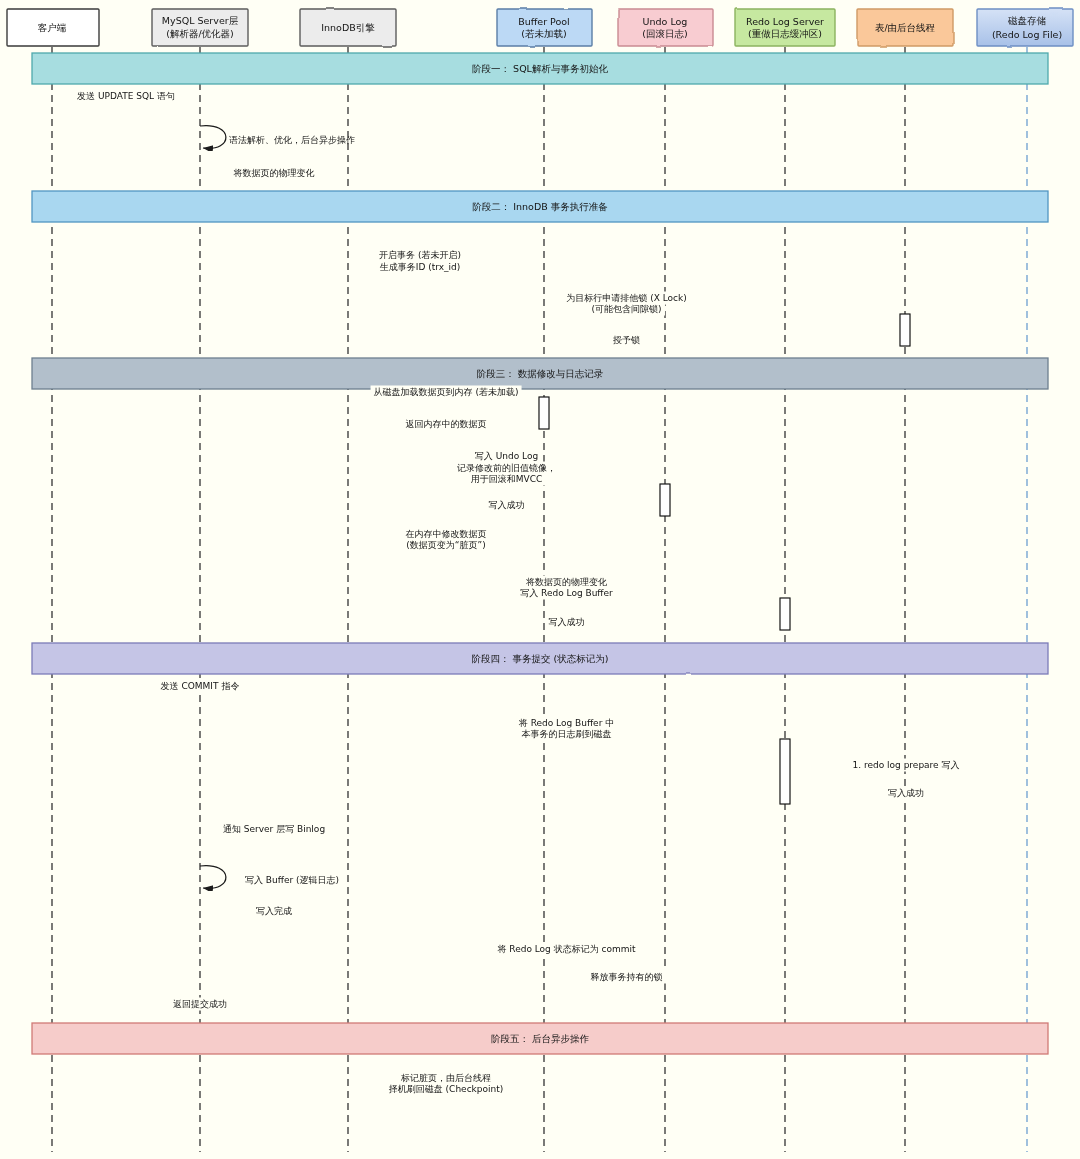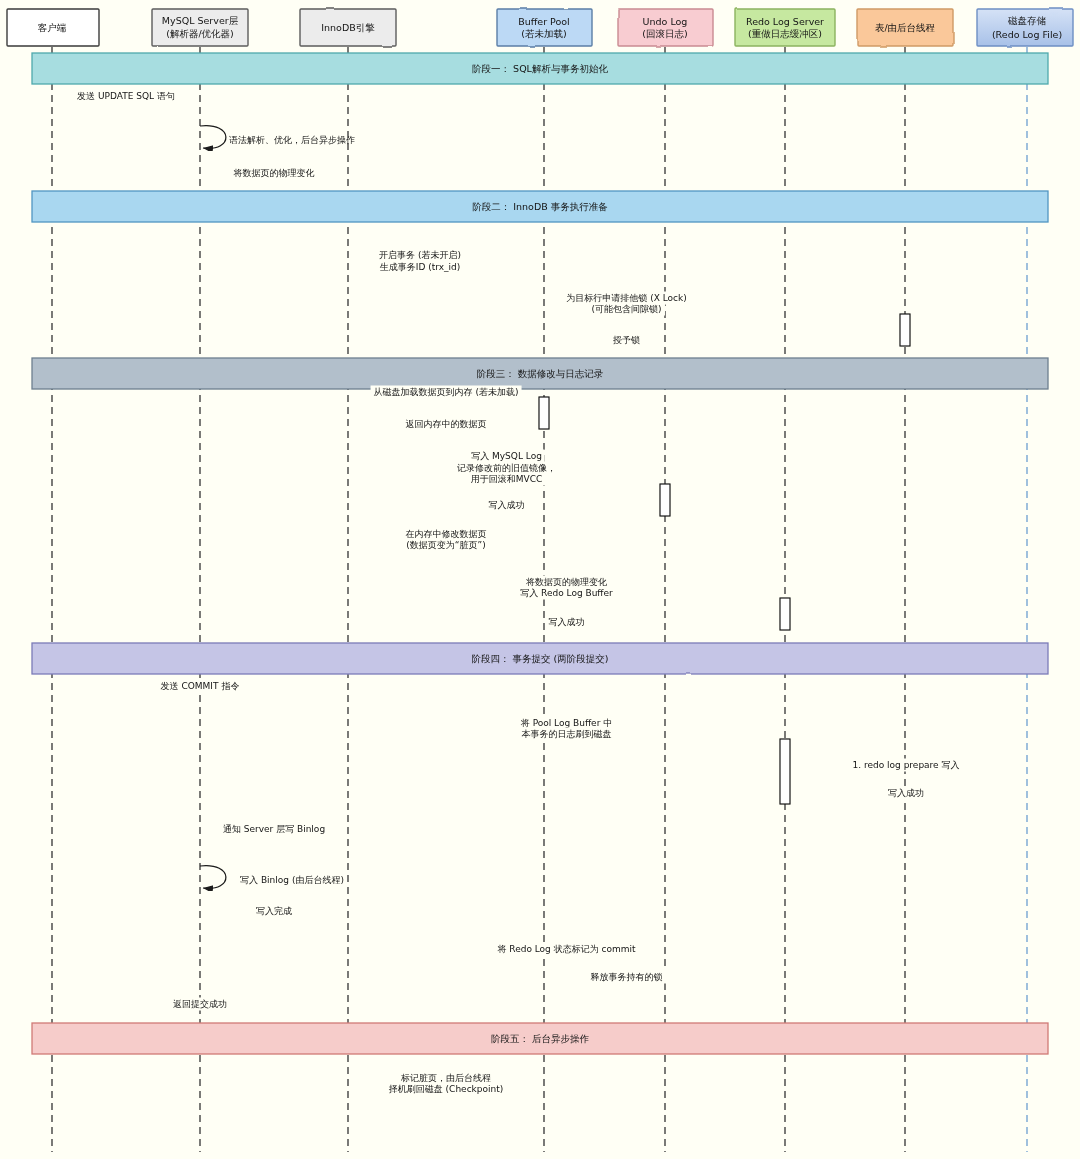--- a/index.html
+++ b/index.html
@@ -143,48 +143,48 @@
         <rect x="735" y="9" width="100" height="37" fill="#c6e8a0" stroke="#8cb35f" class="actor-box-rect" rx="1" filter="url(#rough)"></rect>
         <rect x="857" y="9" width="96" height="37" fill="#fac89a" stroke="#cf9a65" class="actor-box-rect" rx="1" filter="url(#rough)"></rect>
         <rect x="977" y="9" width="96" height="37" fill="url(#diskGrad)" stroke="#6d8fc4" class="actor-box-rect" rx="1" filter="url(#rough)"></rect>
       </g>
   </svg>
 
   <div id="labels-layer" style="position:absolute;left:0;top:0;width:1080px;height:1159px;">
       <div style="position: absolute; white-space: nowrap; transform: translate(-50%, -50%); left: 540px; top: 69px; font-size: 9.5px; color: rgb(20, 20, 20); font-family: &quot;DejaVu Sans&quot;, &quot;Liberation Sans&quot;, sans-serif;">阶段一： SQL解析与事务初始化</div>
       <div style="position: absolute; white-space: nowrap; transform: translate(-50%, -50%); left: 540px; top: 207px; font-size: 9.5px; color: rgb(20, 20, 20); font-family: &quot;DejaVu Sans&quot;, &quot;Liberation Sans&quot;, sans-serif;">阶段二： InnoDB 事务执行准备</div>
       <div style="position: absolute; white-space: nowrap; transform: translate(-50%, -50%); left: 540px; top: 374px; font-size: 9.5px; color: rgb(20, 20, 20); font-family: &quot;DejaVu Sans&quot;, &quot;Liberation Sans&quot;, sans-serif;">阶段三： 数据修改与日志记录</div>
-      <div style="position: absolute; white-space: nowrap; transform: translate(-50%, -50%); left: 540px; top: 659px; font-size: 9.5px; color: rgb(20, 20, 20); font-family: &quot;DejaVu Sans&quot;, &quot;Liberation Sans&quot;, sans-serif;">阶段四： 事务提交 (两阶段提交)</div>
+      <div style="position: absolute; white-space: nowrap; transform: translate(-50%, -50%); left: 540px; top: 659px; font-size: 9.5px; color: rgb(20, 20, 20); font-family: &quot;DejaVu Sans&quot;, &quot;Liberation Sans&quot;, sans-serif;">阶段四： 事务提交 (状态标记为)</div>
       <div style="position: absolute; white-space: nowrap; transform: translate(-50%, -50%); left: 540px; top: 1039px; font-size: 9.5px; color: rgb(20, 20, 20); font-family: &quot;DejaVu Sans&quot;, &quot;Liberation Sans&quot;, sans-serif;">阶段五： 后台异步操作</div>
       <div style="position: absolute; white-space: nowrap; transform: translate(-50%, -50%); left: 126px; top: 96px; font-size: 9px; color: rgb(20, 20, 20); font-family: &quot;DejaVu Sans&quot;, &quot;Liberation Sans&quot;, sans-serif; background: rgb(255, 255, 245); padding: 0px 3px;">发送 UPDATE SQL 语句</div>
       <div style="position: absolute; white-space: nowrap; transform: translate(-50%, -50%); left: 292px; top: 140px; font-size: 9px; color: rgb(20, 20, 20); font-family: &quot;DejaVu Sans&quot;, &quot;Liberation Sans&quot;, sans-serif;">语法解析、优化，后台异步操作</div>
       <div style="position: absolute; white-space: nowrap; transform: translate(-50%, -50%); left: 274px; top: 173px; font-size: 9px; color: rgb(20, 20, 20); font-family: &quot;DejaVu Sans&quot;, &quot;Liberation Sans&quot;, sans-serif; background: rgb(255, 255, 245); padding: 0px 3px;">将数据页的物理变化</div>
       <div style="position: absolute; white-space: nowrap; transform: translate(-50%, -50%); left: 420px; top: 255px; font-size: 9px; color: rgb(20, 20, 20); font-family: &quot;DejaVu Sans&quot;, &quot;Liberation Sans&quot;, sans-serif;">开启事务 (若未开启)</div>
       <div style="position: absolute; white-space: nowrap; transform: translate(-50%, -50%); left: 420px; top: 267px; font-size: 9px; color: rgb(20, 20, 20); font-family: &quot;DejaVu Sans&quot;, &quot;Liberation Sans&quot;, sans-serif;">生成事务ID (trx_id)</div>
       <div style="position: absolute; white-space: nowrap; transform: translate(-50%, -50%); left: 626.5px; top: 297.5px; font-size: 9px; color: rgb(20, 20, 20); font-family: &quot;DejaVu Sans&quot;, &quot;Liberation Sans&quot;, sans-serif; background: rgb(255, 255, 245); padding: 0px 3px;">为目标行申请排他锁 (X Lock)</div>
       <div style="position: absolute; white-space: nowrap; transform: translate(-50%, -50%); left: 626.5px; top: 309px; font-size: 9px; color: rgb(20, 20, 20); font-family: &quot;DejaVu Sans&quot;, &quot;Liberation Sans&quot;, sans-serif; background: rgb(255, 255, 245); padding: 0px 3px;">(可能包含间隙锁)</div>
       <div style="position: absolute; white-space: nowrap; transform: translate(-50%, -50%); left: 626.5px; top: 340px; font-size: 9px; color: rgb(20, 20, 20); font-family: &quot;DejaVu Sans&quot;, &quot;Liberation Sans&quot;, sans-serif; background: rgb(255, 255, 245); padding: 0px 3px;">授予锁</div>
       <div style="position: absolute; white-space: nowrap; transform: translate(-50%, -50%); left: 446px; top: 392px; font-size: 9px; color: rgb(20, 20, 20); font-family: &quot;DejaVu Sans&quot;, &quot;Liberation Sans&quot;, sans-serif; background: rgb(255, 255, 245); padding: 0px 3px;">从磁盘加载数据页到内存 (若未加载)</div>
       <div style="position: absolute; white-space: nowrap; transform: translate(-50%, -50%); left: 446px; top: 424px; font-size: 9px; color: rgb(20, 20, 20); font-family: &quot;DejaVu Sans&quot;, &quot;Liberation Sans&quot;, sans-serif; background: rgb(255, 255, 245); padding: 0px 3px;">返回内存中的数据页</div>
-      <div style="position: absolute; white-space: nowrap; transform: translate(-50%, -50%); left: 506.5px; top: 456px; font-size: 9px; color: rgb(20, 20, 20); font-family: &quot;DejaVu Sans&quot;, &quot;Liberation Sans&quot;, sans-serif; background: rgb(255, 255, 245); padding: 0px 3px;">写入 MySQL Log</div>
+      <div style="position: absolute; white-space: nowrap; transform: translate(-50%, -50%); left: 506.5px; top: 456px; font-size: 9px; color: rgb(20, 20, 20); font-family: &quot;DejaVu Sans&quot;, &quot;Liberation Sans&quot;, sans-serif; background: rgb(255, 255, 245); padding: 0px 3px;">写入 Undo Log</div>
       <div style="position: absolute; white-space: nowrap; transform: translate(-50%, -50%); left: 506.5px; top: 467.5px; font-size: 9px; color: rgb(20, 20, 20); font-family: &quot;DejaVu Sans&quot;, &quot;Liberation Sans&quot;, sans-serif; background: rgb(255, 255, 245); padding: 0px 3px;">记录修改前的旧值镜像，</div>
       <div style="position: absolute; white-space: nowrap; transform: translate(-50%, -50%); left: 506.5px; top: 479px; font-size: 9px; color: rgb(20, 20, 20); font-family: &quot;DejaVu Sans&quot;, &quot;Liberation Sans&quot;, sans-serif; background: rgb(255, 255, 245); padding: 0px 3px;">用于回滚和MVCC</div>
       <div style="position: absolute; white-space: nowrap; transform: translate(-50%, -50%); left: 506.5px; top: 505px; font-size: 9px; color: rgb(20, 20, 20); font-family: &quot;DejaVu Sans&quot;, &quot;Liberation Sans&quot;, sans-serif; background: rgb(255, 255, 245); padding: 0px 3px;">写入成功</div>
       <div style="position: absolute; white-space: nowrap; transform: translate(-50%, -50%); left: 446px; top: 533.5px; font-size: 9px; color: rgb(20, 20, 20); font-family: &quot;DejaVu Sans&quot;, &quot;Liberation Sans&quot;, sans-serif; background: rgb(255, 255, 245); padding: 0px 3px;">在内存中修改数据页</div>
       <div style="position: absolute; white-space: nowrap; transform: translate(-50%, -50%); left: 446px; top: 545px; font-size: 9px; color: rgb(20, 20, 20); font-family: &quot;DejaVu Sans&quot;, &quot;Liberation Sans&quot;, sans-serif; background: rgb(255, 255, 245); padding: 0px 3px;">(数据页变为“脏页”)</div>
       <div style="position: absolute; white-space: nowrap; transform: translate(-50%, -50%); left: 566.5px; top: 581.5px; font-size: 9px; color: rgb(20, 20, 20); font-family: &quot;DejaVu Sans&quot;, &quot;Liberation Sans&quot;, sans-serif; background: rgb(255, 255, 245); padding: 0px 3px;">将数据页的物理变化</div>
       <div style="position: absolute; white-space: nowrap; transform: translate(-50%, -50%); left: 566.5px; top: 593px; font-size: 9px; color: rgb(20, 20, 20); font-family: &quot;DejaVu Sans&quot;, &quot;Liberation Sans&quot;, sans-serif; background: rgb(255, 255, 245); padding: 0px 3px;">写入 Redo Log Buffer</div>
       <div style="position: absolute; white-space: nowrap; transform: translate(-50%, -50%); left: 566.5px; top: 622px; font-size: 9px; color: rgb(20, 20, 20); font-family: &quot;DejaVu Sans&quot;, &quot;Liberation Sans&quot;, sans-serif; background: rgb(255, 255, 245); padding: 0px 3px;">写入成功</div>
       <div style="position: absolute; white-space: nowrap; transform: translate(-50%, -50%); left: 200px; top: 686px; font-size: 9px; color: rgb(20, 20, 20); font-family: &quot;DejaVu Sans&quot;, &quot;Liberation Sans&quot;, sans-serif; background: rgb(255, 255, 245); padding: 0px 3px;">发送 COMMIT 指令</div>
-      <div style="position: absolute; white-space: nowrap; transform: translate(-50%, -50%); left: 566.5px; top: 722.5px; font-size: 9px; color: rgb(20, 20, 20); font-family: &quot;DejaVu Sans&quot;, &quot;Liberation Sans&quot;, sans-serif; background: rgb(255, 255, 245); padding: 0px 3px;">将 Pool Log Buffer 中</div>
+      <div style="position: absolute; white-space: nowrap; transform: translate(-50%, -50%); left: 566.5px; top: 722.5px; font-size: 9px; color: rgb(20, 20, 20); font-family: &quot;DejaVu Sans&quot;, &quot;Liberation Sans&quot;, sans-serif; background: rgb(255, 255, 245); padding: 0px 3px;">将 Redo Log Buffer 中</div>
       <div style="position: absolute; white-space: nowrap; transform: translate(-50%, -50%); left: 566.5px; top: 734px; font-size: 9px; color: rgb(20, 20, 20); font-family: &quot;DejaVu Sans&quot;, &quot;Liberation Sans&quot;, sans-serif; background: rgb(255, 255, 245); padding: 0px 3px;">本事务的日志刷到磁盘</div>
       <div style="position: absolute; white-space: nowrap; transform: translate(-50%, -50%); left: 906px; top: 765px; font-size: 9px; color: rgb(20, 20, 20); font-family: &quot;DejaVu Sans&quot;, &quot;Liberation Sans&quot;, sans-serif; background: rgb(255, 255, 245); padding: 0px 3px;">1. redo log prepare 写入</div>
       <div style="position: absolute; white-space: nowrap; transform: translate(-50%, -50%); left: 906px; top: 793px; font-size: 9px; color: rgb(20, 20, 20); font-family: &quot;DejaVu Sans&quot;, &quot;Liberation Sans&quot;, sans-serif; background: rgb(255, 255, 245); padding: 0px 3px;">写入成功</div>
       <div style="position: absolute; white-space: nowrap; transform: translate(-50%, -50%); left: 274px; top: 829px; font-size: 9px; color: rgb(20, 20, 20); font-family: &quot;DejaVu Sans&quot;, &quot;Liberation Sans&quot;, sans-serif; background: rgb(255, 255, 245); padding: 0px 3px;">通知 Server 层写 Binlog</div>
-      <div style="position: absolute; white-space: nowrap; transform: translate(-50%, -50%); left: 292px; top: 880px; font-size: 9px; color: rgb(20, 20, 20); font-family: &quot;DejaVu Sans&quot;, &quot;Liberation Sans&quot;, sans-serif;">写入 Binlog (由后台线程)</div>
+      <div style="position: absolute; white-space: nowrap; transform: translate(-50%, -50%); left: 292px; top: 880px; font-size: 9px; color: rgb(20, 20, 20); font-family: &quot;DejaVu Sans&quot;, &quot;Liberation Sans&quot;, sans-serif;">写入 Buffer (逻辑日志)</div>
       <div style="position: absolute; white-space: nowrap; transform: translate(-50%, -50%); left: 274px; top: 911px; font-size: 9px; color: rgb(20, 20, 20); font-family: &quot;DejaVu Sans&quot;, &quot;Liberation Sans&quot;, sans-serif; background: rgb(255, 255, 245); padding: 0px 3px;">写入完成</div>
       <div style="position: absolute; white-space: nowrap; transform: translate(-50%, -50%); left: 566.5px; top: 949px; font-size: 9px; color: rgb(20, 20, 20); font-family: &quot;DejaVu Sans&quot;, &quot;Liberation Sans&quot;, sans-serif; background: rgb(255, 255, 245); padding: 0px 3px;">将 Redo Log 状态标记为 commit</div>
       <div style="position: absolute; white-space: nowrap; transform: translate(-50%, -50%); left: 626.5px; top: 977px; font-size: 9px; color: rgb(20, 20, 20); font-family: &quot;DejaVu Sans&quot;, &quot;Liberation Sans&quot;, sans-serif; background: rgb(255, 255, 245); padding: 0px 3px;">释放事务持有的锁</div>
       <div style="position: absolute; white-space: nowrap; transform: translate(-50%, -50%); left: 200px; top: 1004px; font-size: 9px; color: rgb(20, 20, 20); font-family: &quot;DejaVu Sans&quot;, &quot;Liberation Sans&quot;, sans-serif; background: rgb(255, 255, 245); padding: 0px 3px;">返回提交成功</div>
       <div style="position: absolute; white-space: nowrap; transform: translate(-50%, -50%); left: 446px; top: 1077.5px; font-size: 9px; color: rgb(20, 20, 20); font-family: &quot;DejaVu Sans&quot;, &quot;Liberation Sans&quot;, sans-serif; background: rgb(255, 255, 245); padding: 0px 3px;">标记脏页，由后台线程</div>
       <div style="position: absolute; white-space: nowrap; transform: translate(-50%, -50%); left: 446px; top: 1089px; font-size: 9px; color: rgb(20, 20, 20); font-family: &quot;DejaVu Sans&quot;, &quot;Liberation Sans&quot;, sans-serif; background: rgb(255, 255, 245); padding: 0px 3px;">择机刷回磁盘 (Checkpoint)</div>
       <div style="position: absolute; white-space: nowrap; transform: translate(-50%, -50%); left: 52px; top: 27.5px; font-size: 9.5px; color: rgb(20, 20, 20); font-family: &quot;DejaVu Sans&quot;, &quot;Liberation Sans&quot;, sans-serif;">客户端</div>
       <div style="position: absolute; white-space: nowrap; transform: translate(-50%, -50%); left: 200px; top: 21px; font-size: 9.5px; color: rgb(20, 20, 20); font-family: &quot;DejaVu Sans&quot;, &quot;Liberation Sans&quot;, sans-serif;">MySQL Server层</div>
       <div style="position: absolute; white-space: nowrap; transform: translate(-50%, -50%); left: 200px; top: 34px; font-size: 9.5px; color: rgb(20, 20, 20); font-family: &quot;DejaVu Sans&quot;, &quot;Liberation Sans&quot;, sans-serif;">(解析器/优化器)</div>
       <div style="position: absolute; white-space: nowrap; transform: translate(-50%, -50%); left: 348px; top: 27.5px; font-size: 9.5px; color: rgb(20, 20, 20); font-family: &quot;DejaVu Sans&quot;, &quot;Liberation Sans&quot;, sans-serif;">InnoDB引擎</div>

